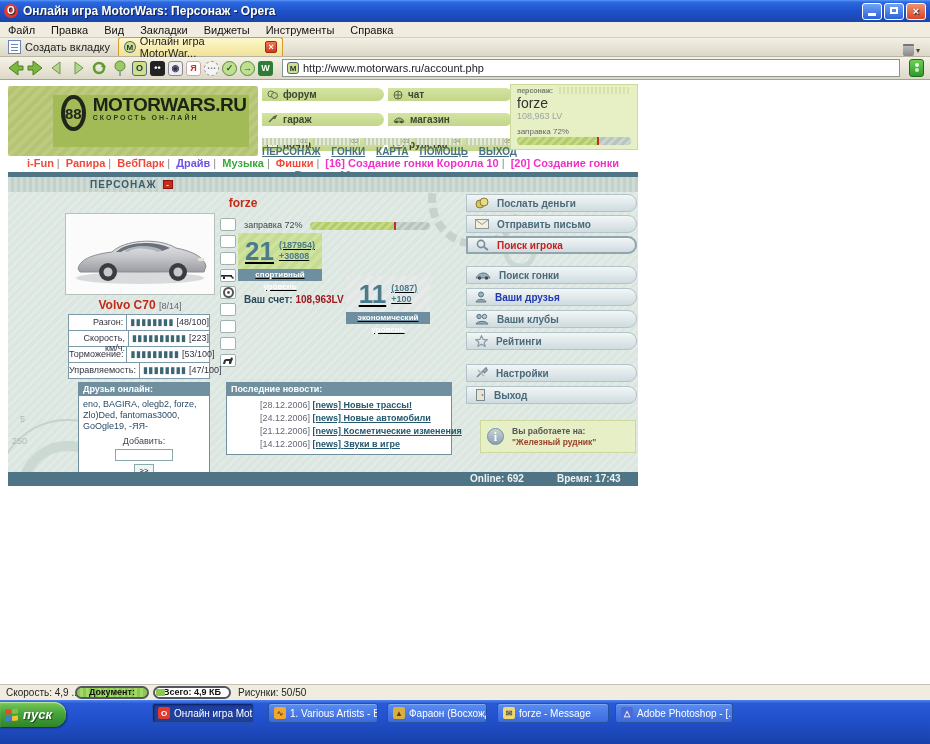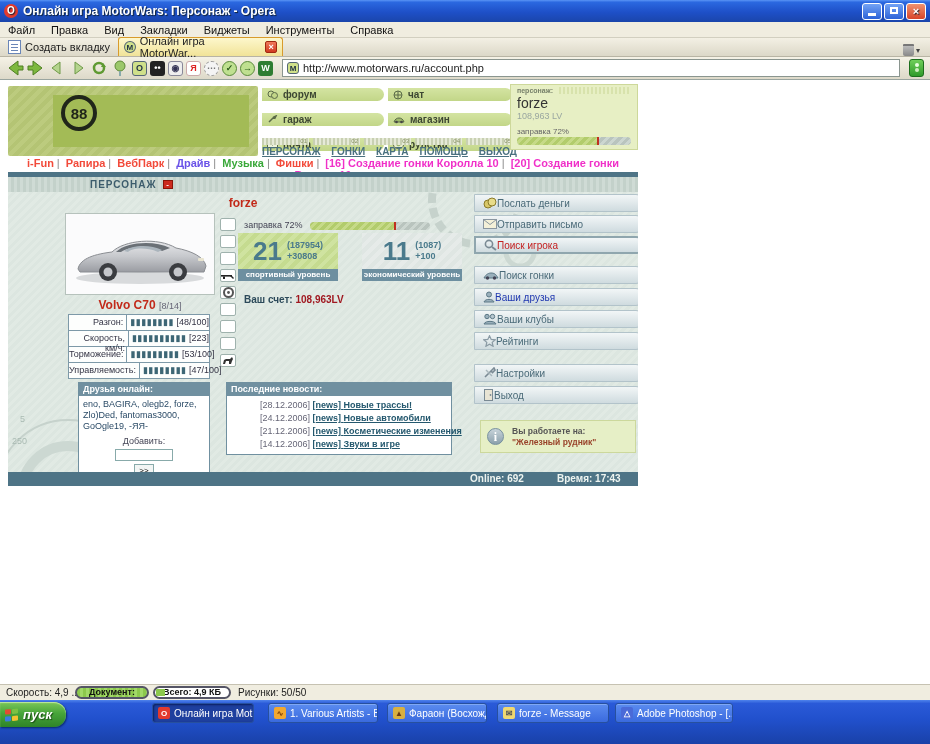--- a/index.html
+++ b/index.html
@@ -140,42 +140,42 @@
   .fr-add button { height:13px; font-size:8px; border:1px solid #8aa; background:#f2f5f4; padding:0 4px; }
   .fr-total { font-size:9px; color:#445; margin-top:3px; }
 
   .slots { position:absolute; left:212px; top:26px; }
   .slot { width:16px; height:13px; background:#fff; border:1px solid #9fb2ad; border-radius:2px;
     margin-bottom:4px; display:flex; align-items:center; justify-content:center; }
 
   .fuel-label2 { position:absolute; left:236px; top:28px; font-size:9px; color:#445; }
   .fuelbar2 { position:absolute; left:302px; top:29px; width:120px; }
 
-  .lvlbox { position:absolute; top:41px; width:100px; height:48px; }
+  .lvlbox { position:absolute; top:41px; width:84px; height:48px;text-decoration:underline; }
   .lvlbox .num-area { height:36px; display:flex; align-items:center; justify-content:center; gap:5px; }
   .lvlbox .big { font-size:26px; font-weight:bold; color:#4a7a8c; line-height:26px; }
   .lvlbox .smallcol { font-size:9px; font-weight:bold; color:#4a7a8c; line-height:11px; }
   .lvlbox .cap { height:12px; background:#6d8fa0; color:#fff; font-size:8px; font-weight:bold;
     text-align:center; line-height:12px; }
   .lvl-sport { left:230px; background:repeating-linear-gradient(135deg,#cfe3a0 0 4px,#c5db90 4px 8px); }
-  .lvl-econ { left:354px; background:repeating-linear-gradient(135deg,#e6ebe9 0 4px,#dfe6e3 4px 8px); }
+  .lvl-econ { left:338px; background:repeating-linear-gradient(135deg,#e6ebe9 0 4px,#dfe6e3 4px 8px);margin-top:43px; }
 
   .account { position:absolute; left:236px; top:102px; font-size:10px; font-weight:bold; color:#2c4a5a; }
   .account b { color:#a01820; }
 
   .news { position:absolute; left:218px; top:190px; width:226px; }
   .news .nrow { font-size:9px; line-height:13px; white-space:nowrap;margin-left:29px; }
   .ndate { color:#667; }
   .nlink { color:#24586e; font-weight:bold; text-decoration:underline; }
 
   .sidebar { position:absolute; left:454px; top:0; width:176px; }
-  .sbtn { position:absolute; left:12px; width:171px; height:18px;
+  .sbtn { position:absolute; left:4px; width:171px; height:18px;
     background:linear-gradient(180deg,#f2f6f7,#cfdbdf); border:1px solid #b2c3ca;
-    border-radius:0 9px 9px 0; display:flex; align-items:center; gap:0; padding:0 8px;
-    font-size:10px; font-weight:normal; color:#4a6a78; }
+    border-radius:0 9px 9px 0; display:flex; align-items:center; gap:8px; padding:0 8px;
+    font-size:10px; font-weight:bold; color:#4a6a78; }
   .sbtn svg { flex:0 0 auto; }
   .sbtn.red { color:#c42020; border:2px solid #8fa6ae; }
   .sbtn.blue { color:#2038b0; }
   .infobox { position:absolute; left:472px; top:228px; width:156px; height:33px; background:#e6efc6;
     border:1px solid #ccd89c; display:flex; align-items:center; gap:8px; padding:0 6px; }
   .infoicon { width:17px; height:17px; border-radius:50%; background:linear-gradient(180deg,#c8d4da,#8ba0ac);
     border:1px solid #76909e; color:#fff; font-family:"Liberation Serif",serif; font-weight:bold;
     font-size:12px; text-align:center; line-height:16px; }
   .infotext { font-size:8.5px; font-weight:bold; color:#555; line-height:11px; }
   .infotext .mine { color:#99422a; }
@@ -300,20 +300,24 @@
       <span>http://www.motorwars.ru/account.php</span>
     </span>
     <span class="traffic"></span>
   </div>
 
   <div class="page">
 
     <div class="logo">
       <div class="logo-inner">
         <span class="logo-circle">88</span>
+        <span>
+          <div class="logo-text1">MOTORWARS.RU</div>
+          <div class="logo-text2">СКОРОСТЬ ОН-ЛАЙН</div>
+        </span>
       </div>
     </div>
 
     <div class="gmenu-col" style="left:262px;">
       <div class="gbtn">
         <svg width="11" height="9">
             <circle cx="4" cy="4" r="3" fill="none" stroke="#5a6a48"></circle>
             <circle cx="7.5" cy="5.5" r="3" fill="#c2d688" stroke="#5a6a48"></circle>
           </svg>
         <span>форум</span>

